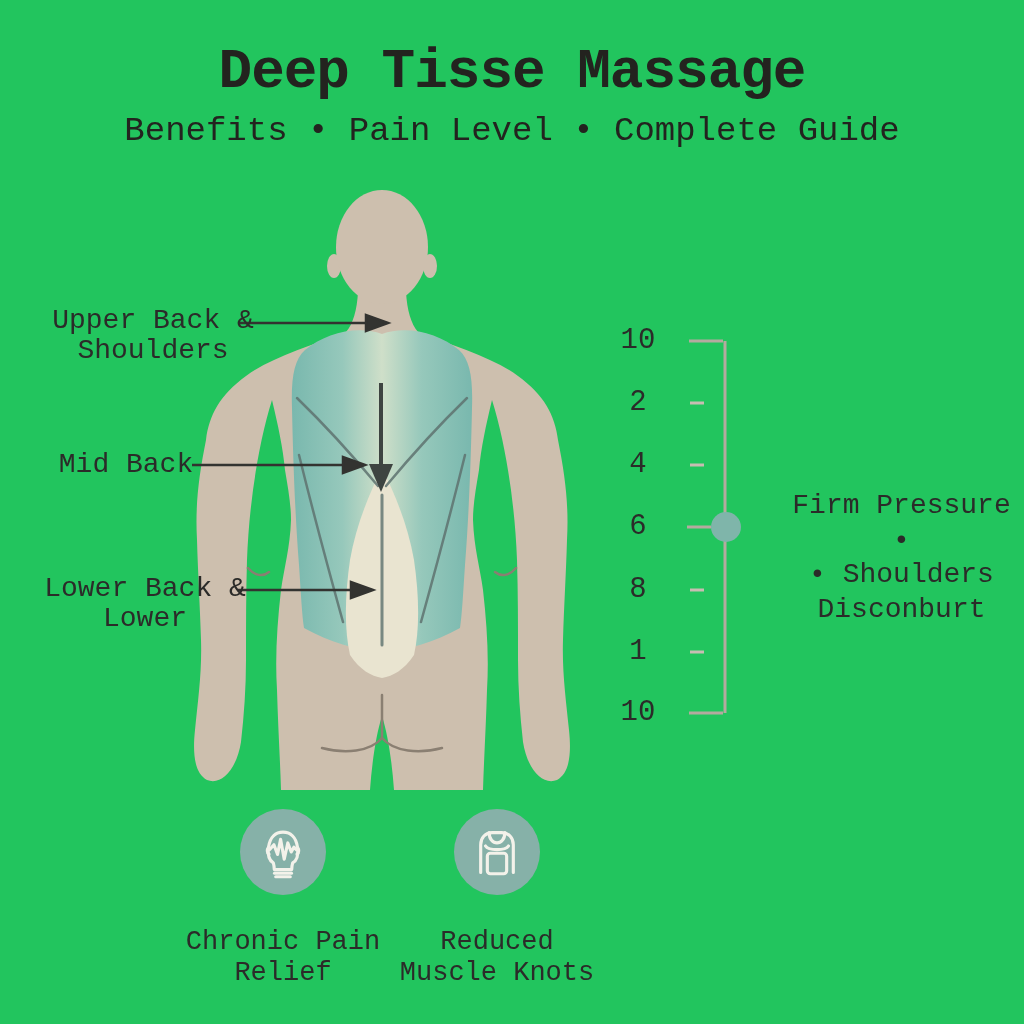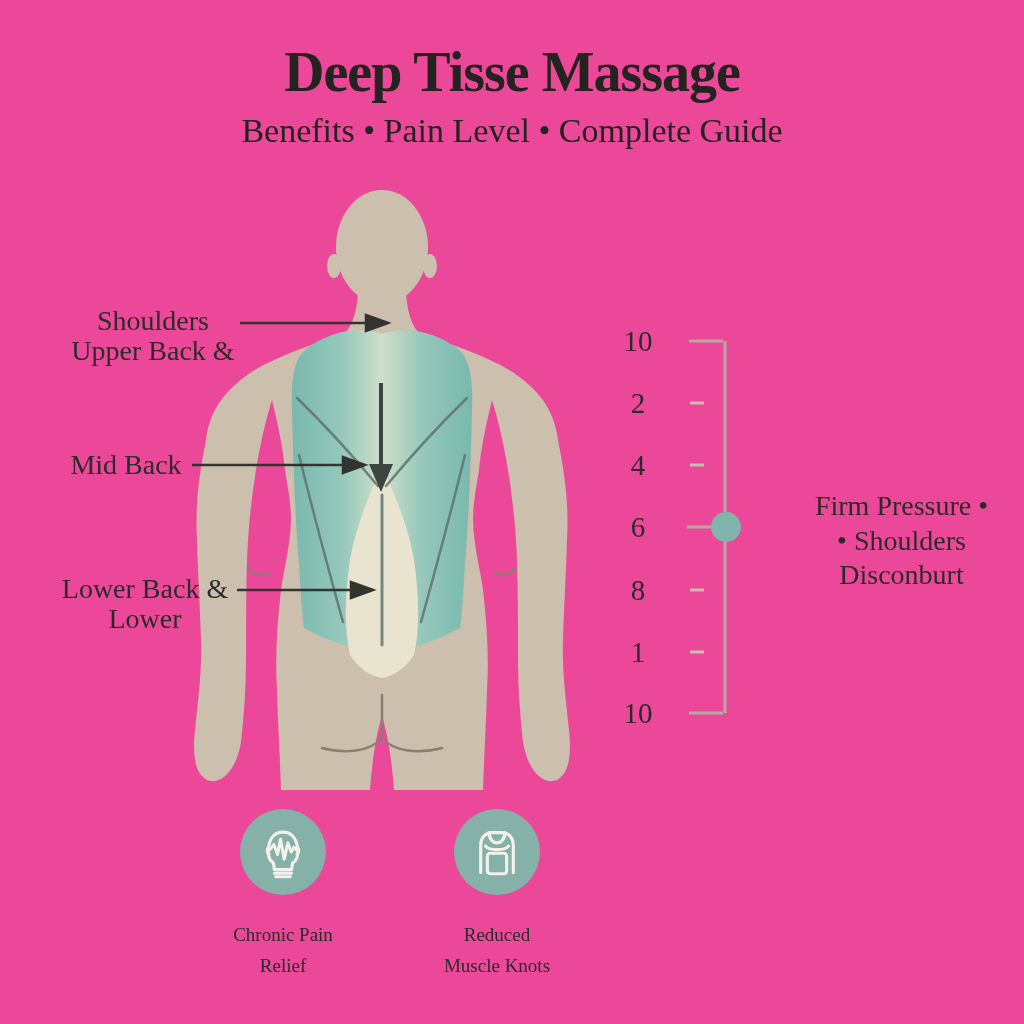--- a/index.html
+++ b/index.html
@@ -1,18 +1,18 @@
 <!DOCTYPE html>
 <html><head>
 <meta charset="utf-8">
 <style>
   html,body{margin:0;padding:0;background:#fcfcfb;}
   .canvas{
-    position:relative;width:1024px;height:1024px;background:#ec4899;
-    overflow:hidden;font-family:Liberation Serif, serif;color:#26262
+    position:relative;width:1024px;height:1024px;background:#22c55e;
+    overflow:hidden;font-family:Liberation Mono, monospace;color:#26262
 2;
   }
   .abs{position:absolute;}
   .title{
     top:40px;left:0;width:1024px;text-align:center;
     font-size:56px;font-weight:800;letter-spacing:-1px;color:#23231f;white-space:nowrap;
   }
   .subtitle{
     top:112px;left:0;width:1024px;text-align:center;
     font-size:34px;font-weight:400;color:#23231f;white-space:nowrap;
@@ -32,21 +32,21 @@
   .marker-note{
     top:489px;left:784px;width:235px;text-align:center;
     font-size:28px;line-height:34.5px;color:#2b2b29;
   }
   .benefit-col{width:230px;text-align:center;}
   .benefit-circle{
     width:86px;height:86px;border-radius:50%;margin:0 auto;
     display:flex;align-items:center;justify-content:center;
   }
   .benefit-label{
-    margin-top:24px;font-size:19px;line-height:31px;color:#2b2b29;
+    margin-top:32px;font-size:27px;line-height:31px;color:#2b2b29;
   }
 </style>
 </head>
 <body>
 
 <div class="canvas">
 
   <svg class="abs bg-art" width="1024" height="1024" viewBox="0 0 1024 1024" aria-hidden="true">
     <defs>
       <linearGradient id="tealGrad" x1="0" y1="0" x2="1" y2="0">
@@ -173,22 +173,22 @@
       </g>
       <path d="M687,527 L711,527" stroke="#b5aa9f" stroke-width="3"></path>
       <circle cx="726" cy="527" r="15" fill="#7fb5aa"></circle>
     </g>
   </svg>
 
   <div class="abs title">Deep Tisse Massage</div>
   <div class="abs subtitle">Benefits • Pain Level • Complete Guide</div>
 
   <div class="abs body-label" style="top:306px;left:43px;width:220px;">
+    <div>Upper Back &amp;</div>
     <div>Shoulders</div>
-    <div>Upper Back &amp;</div>
   </div>
   <div class="abs body-label" style="top:450px;left:40px;width:172px;">
     <div>Mid Back</div>
   </div>
   <div class="abs body-label" style="top:574px;left:35px;width:220px;">
     <div>Lower Back &amp;</div>
     <div>Lower</div>
   </div>
 
   <div class="abs scale-heading">

